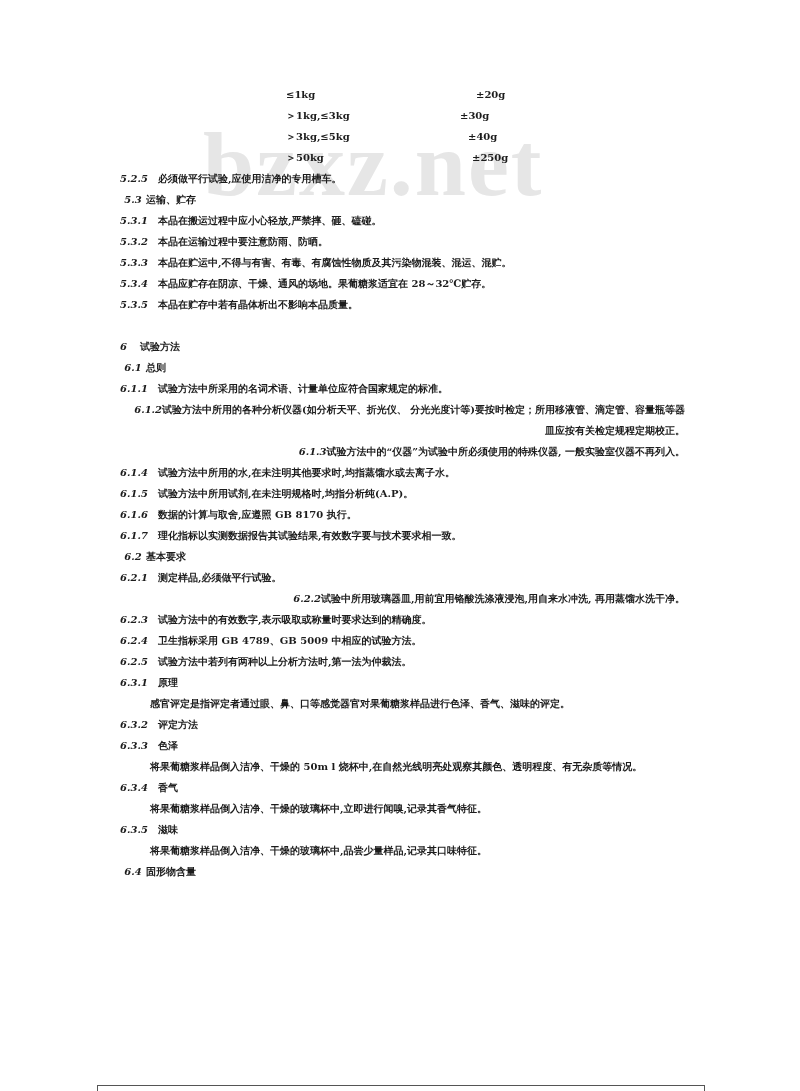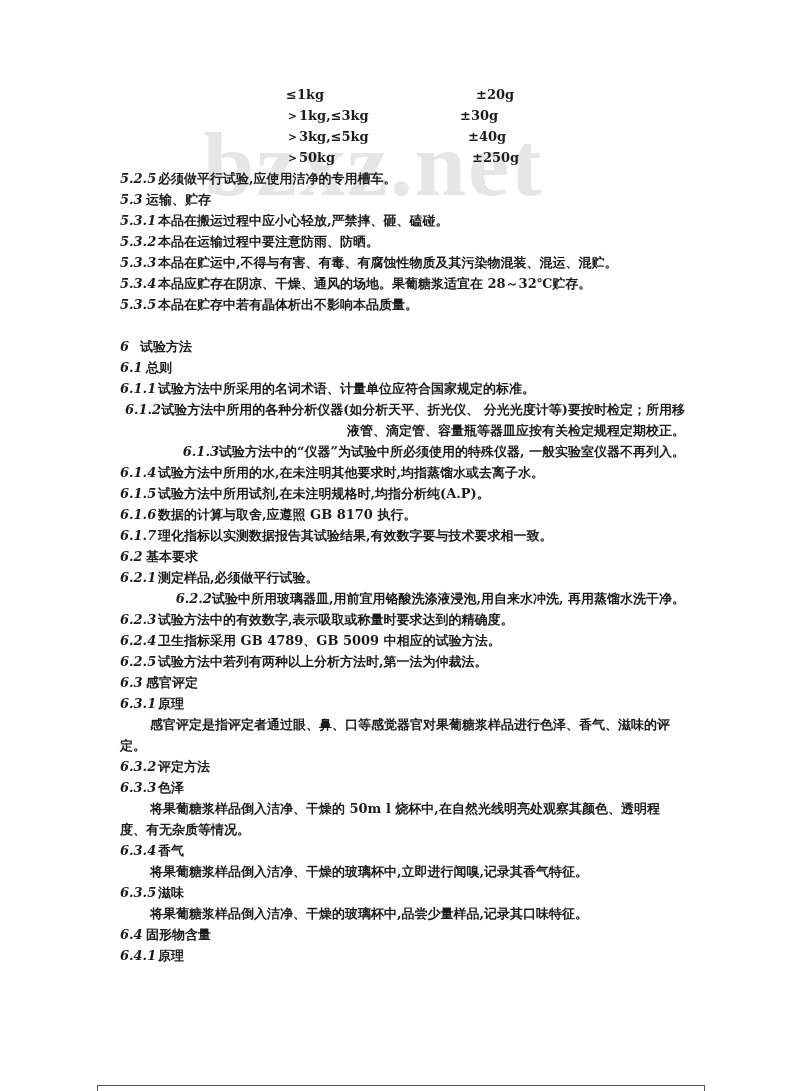--- a/index.html
+++ b/index.html
@@ -2,28 +2,28 @@
 <html><head>
 <meta charset="utf-8">
 <style>
   html, body { margin: 0; padding: 0; background: #ffffff; }
   body { width: 800px; height: 1091px; position: relative; overflow: hidden;
          font-family: "DejaVu Serif", "Liberation Serif", serif; color: #1c1c1c; }
   .page { position: absolute; left: 0; top: 0; width: 800px; height: 1091px; }
   .watermark { position: absolute; left: 203px; top: 118px; font-family: Liberation Serif, serif;
                font-weight: bold; font-size: 92px; letter-spacing: 2px; color: #e6e6e6; line-height: 1; z-index: 0;
                user-select: none; }
-  .content { position: absolute; left: 120px; top: 84px; width: 565px; z-index: 1; font-size: 13px; line-height: 21px; font-weight: bold; }
+  .content { position: absolute; left: 120px; top: 84px; width: 565px; z-index: 1; font-size: 10px; line-height: 21px; font-weight: bold; }
   .wtable { position: relative; height: 84px; }
   .wrow { position: absolute; left: 0; height: 21px; width: 565px; }
   .wrow .k { position: absolute; left: 166px; }
   .wrow .v { position: absolute; }
   .line { height: 21px; white-space: nowrap; }
   .num { display: inline-block; min-width: 38px; font-style: italic; }
-  .num.sec { min-width: 26px; }
+  .num.sec { min-width: 26px; text-align: center; }
   .num.sub { min-width: 26px; }
   .para { text-indent: 30px; white-space: normal; word-break: break-all; line-height: 21px; }
   .wrapped { white-space: normal; word-break: break-all; line-height: 21px; text-align: right; }
   .blank { height: 21px; }
   .bottom-box { position: absolute; left: 97px; top: 1085px; width: 606px; height: 20px;
                 border: 1px solid #555; border-bottom: none; }
 </style>
 </head>
 <body>
 
@@ -69,28 +69,26 @@
     <div class="line"><span class="num">6.1.4</span><span>试验方法中所用的水,在未注明其他要求时,均指蒸馏水或去离子水。</span></div>
     <div class="line"><span class="num">6.1.5</span><span>试验方法中所用试剂,在未注明规格时,均指分析纯(A.P)。</span></div>
     <div class="line"><span class="num">6.1.6</span><span>数据的计算与取舍,应遵照 GB 8170 执行。</span></div>
     <div class="line"><span class="num">6.1.7</span><span>理化指标以实测数据报告其试验结果,有效数字要与技术要求相一致。</span></div>
     <div class="line"><span class="num sec">6.2</span><span>基本要求</span></div>
     <div class="line"><span class="num">6.2.1</span><span>测定样品,必须做平行试验。</span></div>
     <div class="wrapped"><span class="num">6.2.2</span><span>试验中所用玻璃器皿,用前宜用铬酸洗涤液浸泡,用自来水冲洗, 再用蒸馏水洗干净。</span></div>
     <div class="line"><span class="num">6.2.3</span><span>试验方法中的有效数字,表示吸取或称量时要求达到的精确度。</span></div>
     <div class="line"><span class="num">6.2.4</span><span>卫生指标采用 GB 4789、GB 5009 中相应的试验方法。</span></div>
     <div class="line"><span class="num">6.2.5</span><span>试验方法中若列有两种以上分析方法时,第一法为仲裁法。</span></div>
-    <div class="line"><span class="num sec">6.3</span><span>感官评定</span></div>
     <div class="line"><span class="num">6.3.1</span><span>原理</span></div>
     <div class="para">感官评定是指评定者通过眼、鼻、口等感觉器官对果葡糖浆样品进行色泽、香气、滋味的评定。</div>
     <div class="line"><span class="num">6.3.2</span><span>评定方法</span></div>
     <div class="line"><span class="num">6.3.3</span><span>色泽</span></div>
     <div class="para">将果葡糖浆样品倒入洁净、干燥的 50m l 烧杯中,在自然光线明亮处观察其颜色、透明程度、有无杂质等情况。</div>
     <div class="line"><span class="num">6.3.4</span><span>香气</span></div>
     <div class="para">将果葡糖浆样品倒入洁净、干燥的玻璃杯中,立即进行闻嗅,记录其香气特征。</div>
     <div class="line"><span class="num">6.3.5</span><span>滋味</span></div>
     <div class="para">将果葡糖浆样品倒入洁净、干燥的玻璃杯中,品尝少量样品,记录其口味特征。</div>
     <div class="line"><span class="num sec">6.4</span><span>固形物含量</span></div>
-    <div class="line"><span class="num">6.4.1</span><span>原理</span></div>
   </div>
 
   <div class="bottom-box"></div>
 </div>
 
 </body></html>

